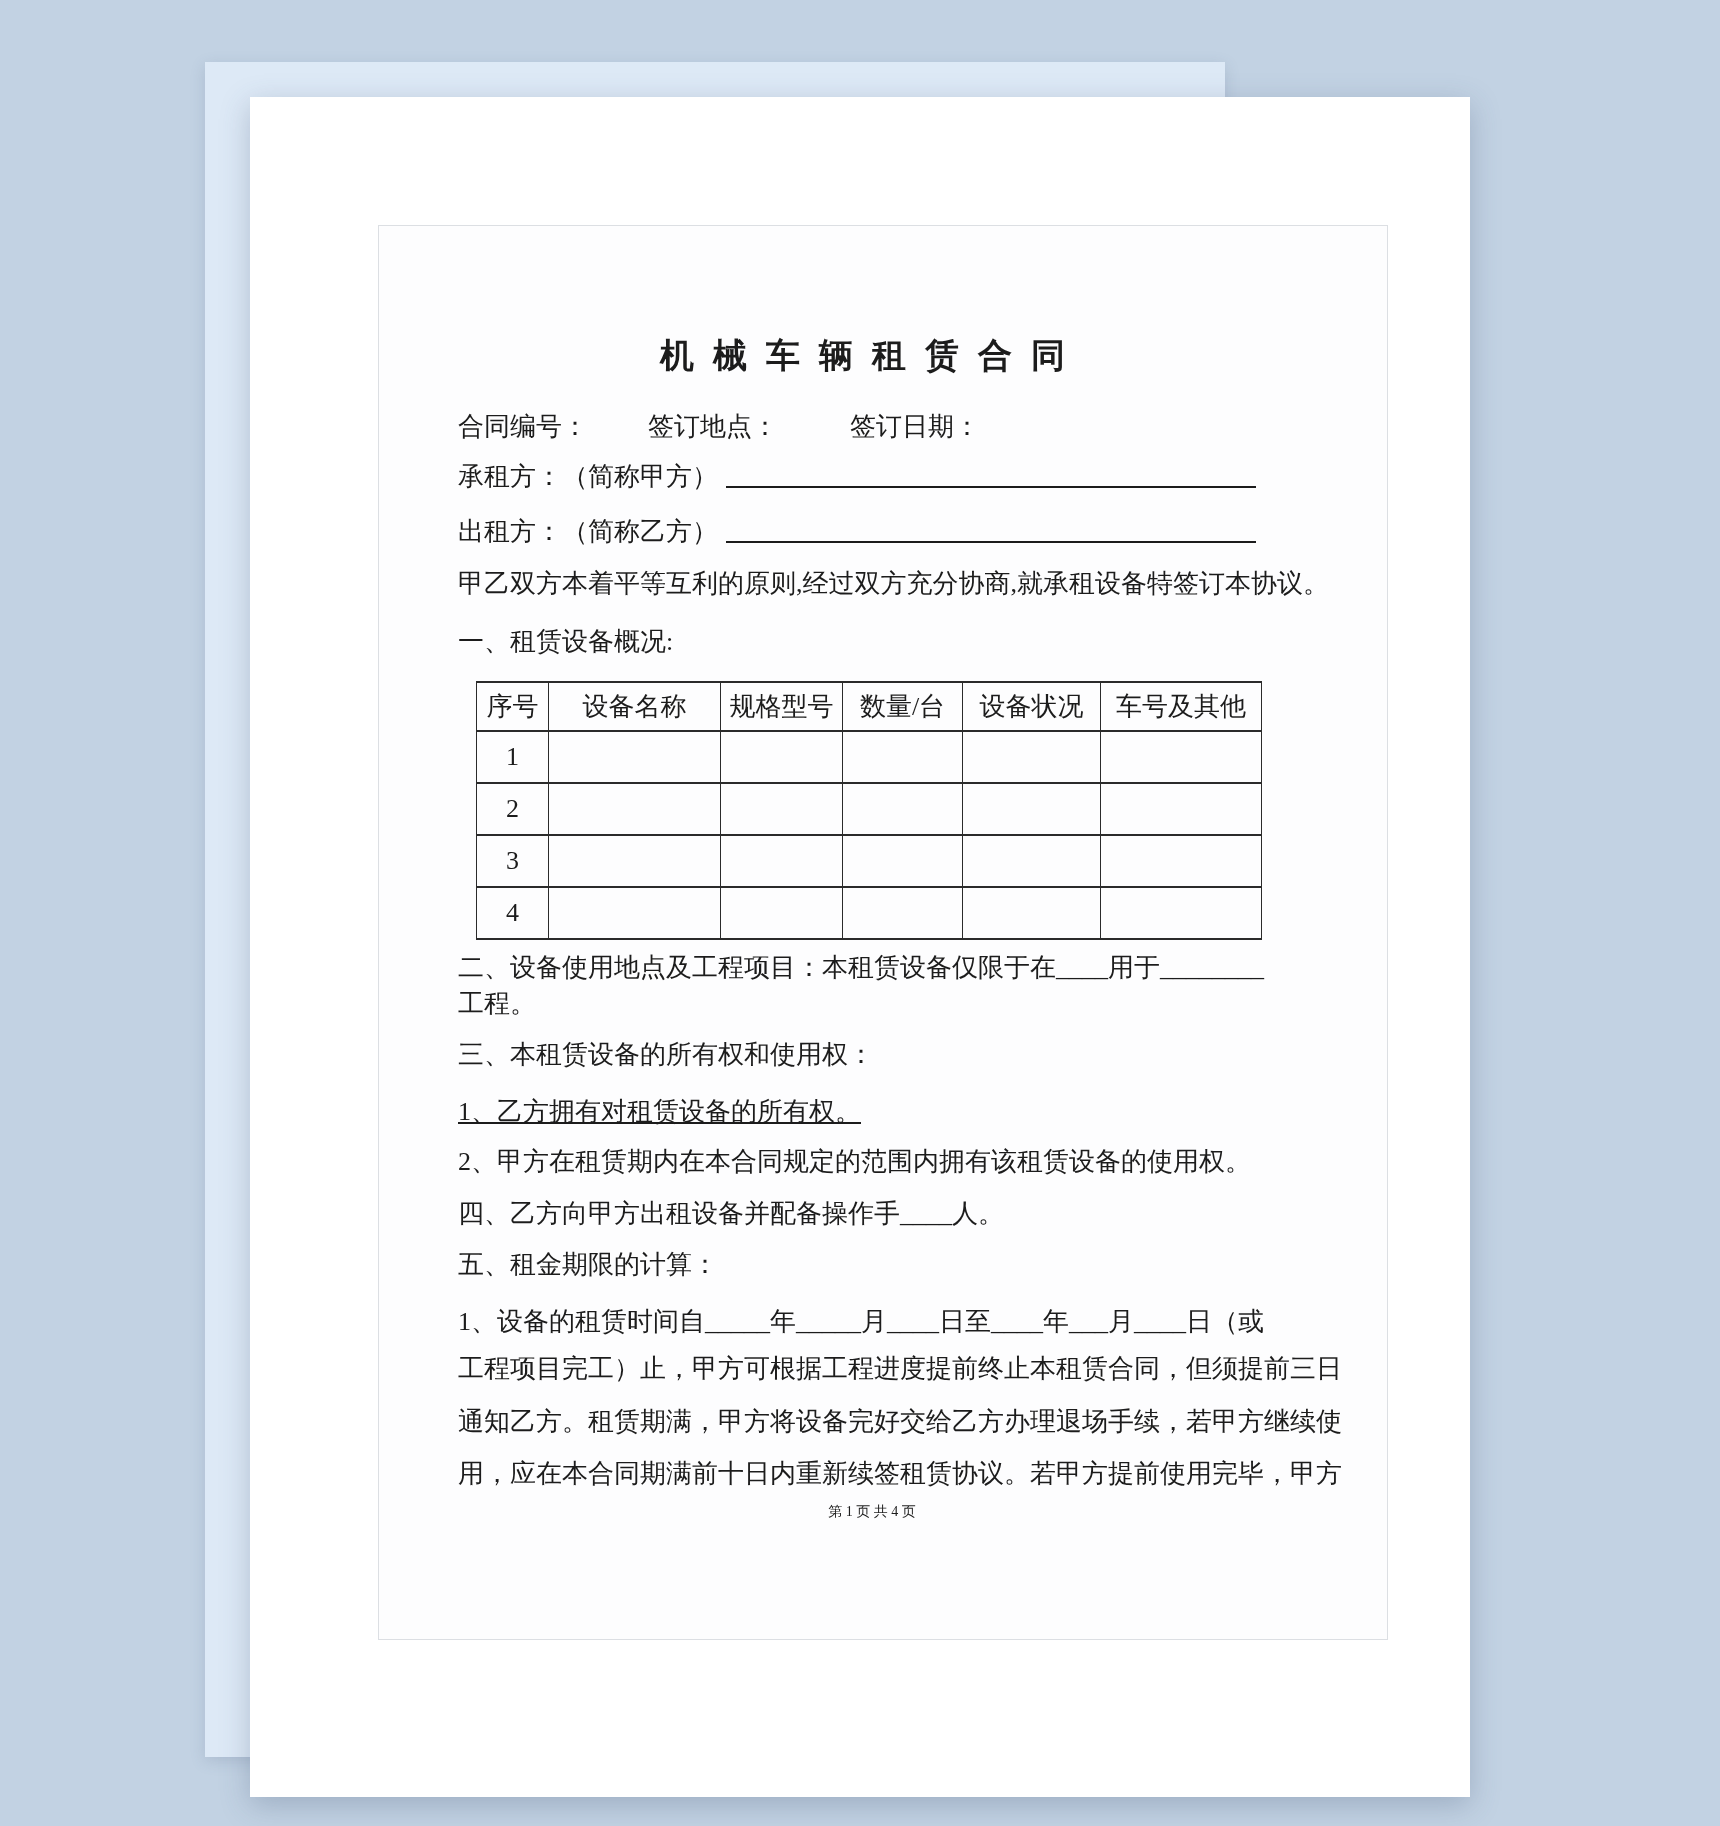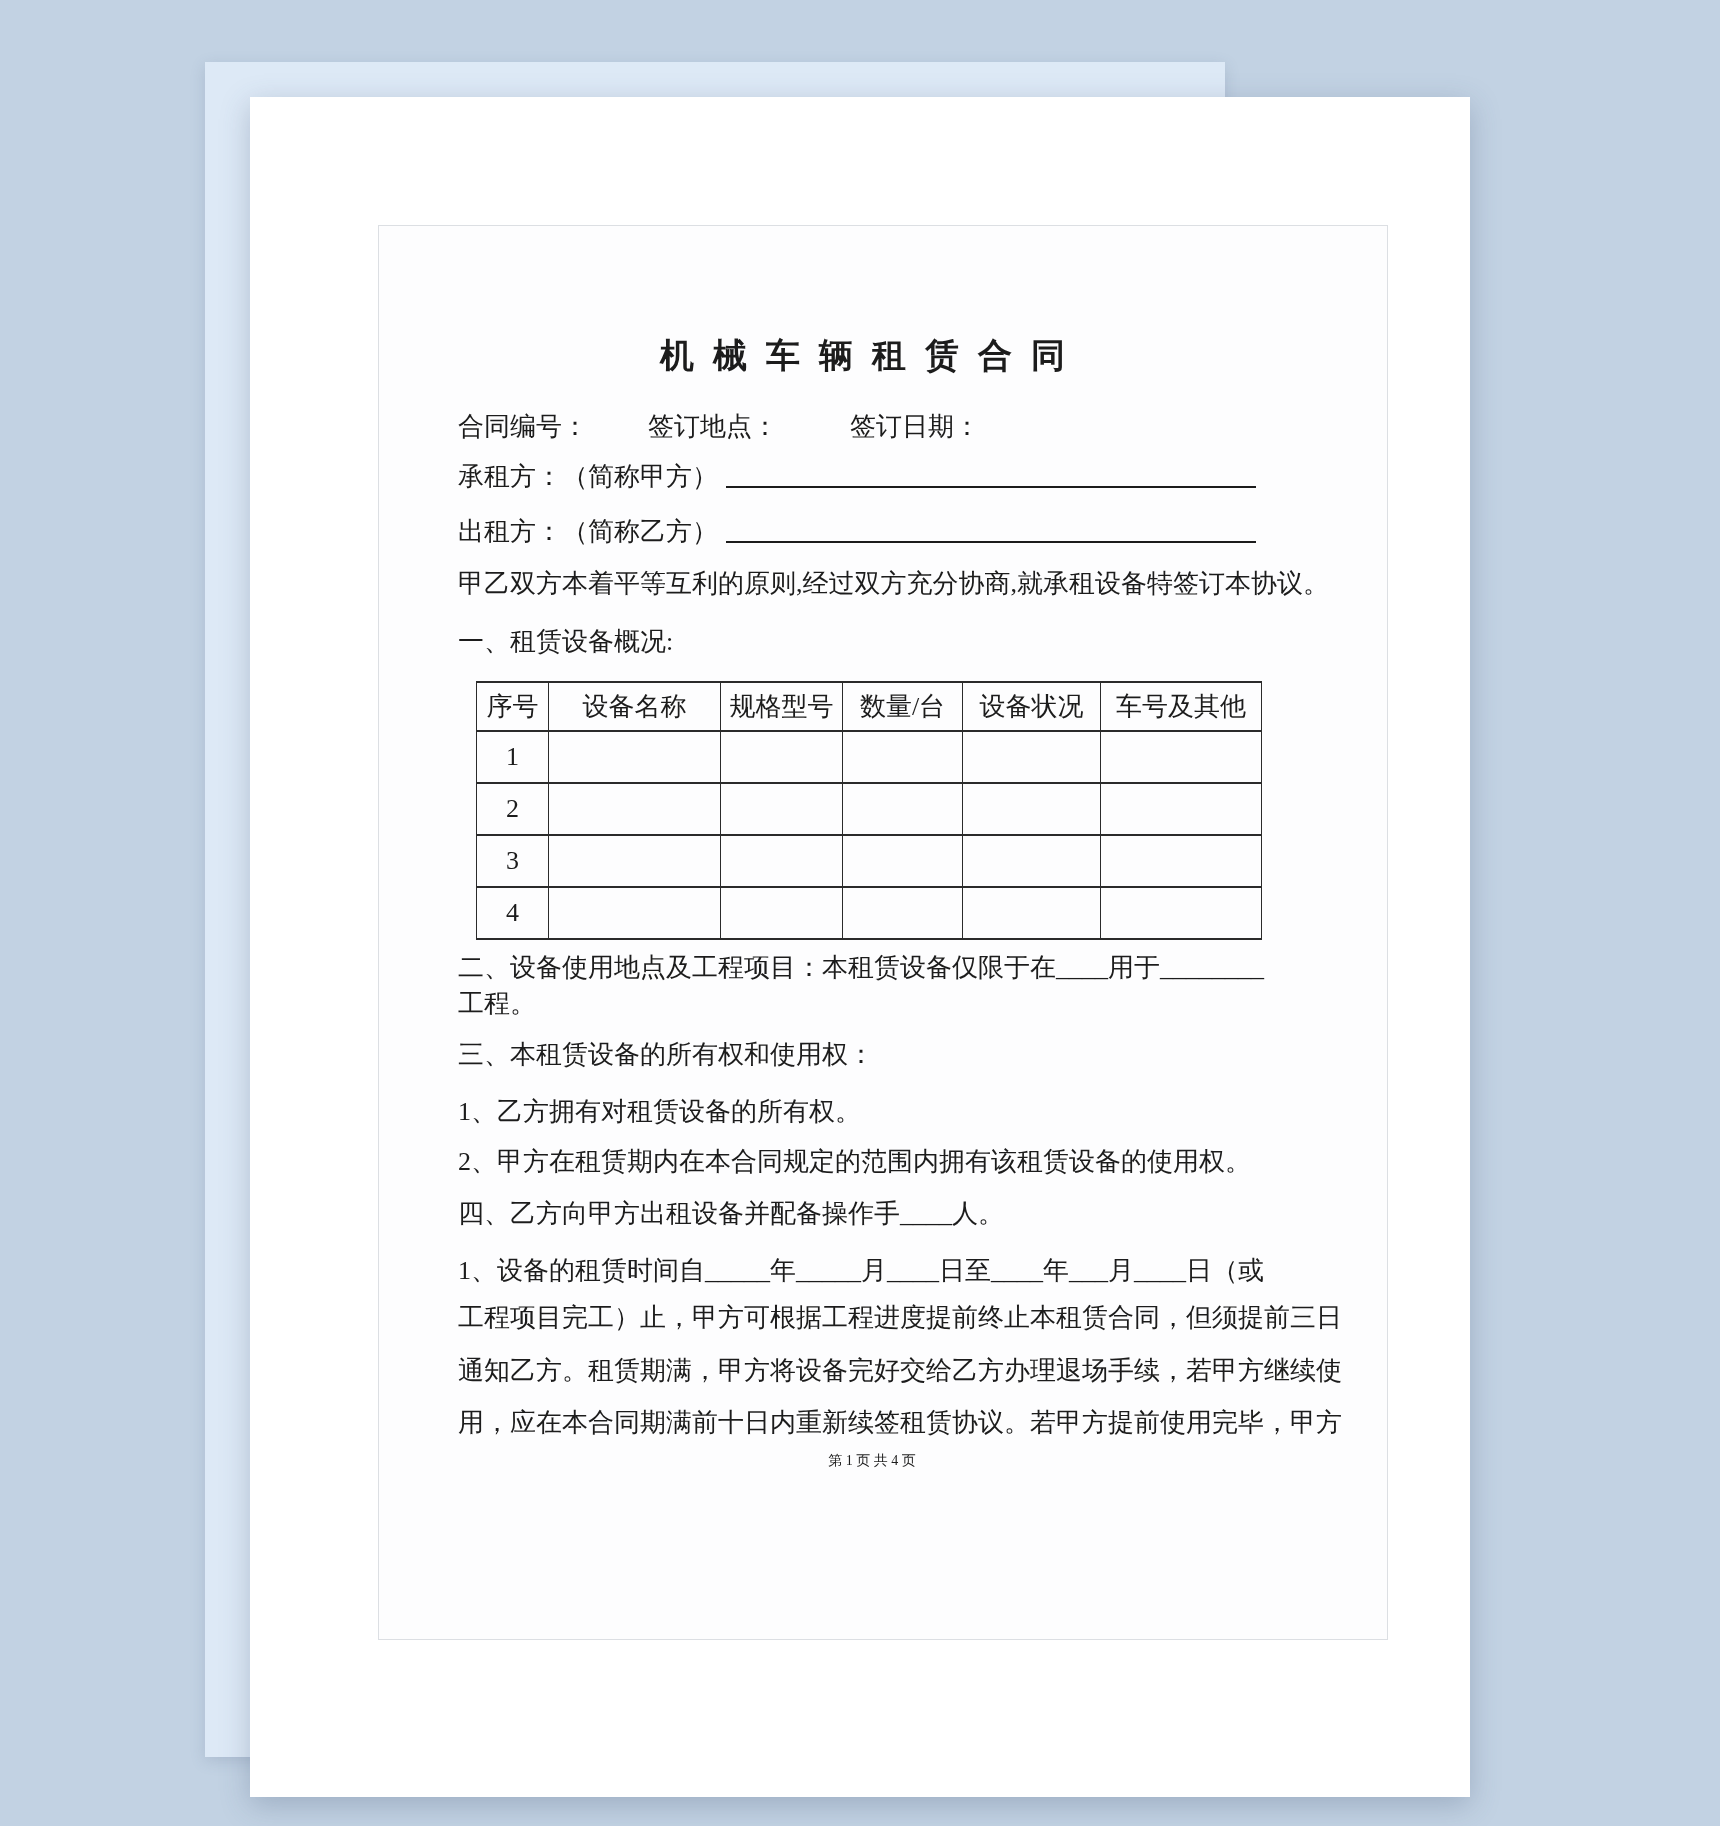--- a/index.html
+++ b/index.html
@@ -66,21 +66,21 @@
     border-top-width:2px;border-bottom-width:2px;
     font-size:26px;font-weight:normal;
     text-align:center;vertical-align:middle;
     padding:0;
   }
   th{height:47px;}
   td{height:50px;}
   .h2{margin-top:10px;}
   .h2b{}
   .h3{margin-top:15px;}
-  .c31{margin-top:21px;}
+  .c31{margin-top:21px;text-decoration:underline;}
   .c32{margin-top:14px;}
   .h4{margin-top:16px;}
   .h5{margin-top:15px;}
   .c5a{margin-top:21px;}
   .c5b{margin-top:11px;}
   .c5c{margin-top:17px;}
   .c5d{margin-top:16px;}
   .page-footer{
     margin-top:8px;
     width:828px;
@@ -179,20 +179,21 @@
 
       <div class="ln h2">二、设备使用地点及工程项目：本租赁设备仅限于在____用于________</div>
       <div class="ln h2b">工程。</div>
 
       <div class="ln h3">三、本租赁设备的所有权和使用权：</div>
       <div class="ln c31">1、乙方拥有对租赁设备的所有权。</div>
       <div class="ln c32">2、甲方在租赁期内在本合同规定的范围内拥有该租赁设备的使用权。</div>
 
       <div class="ln h4">四、乙方向甲方出租设备并配备操作手____人。</div>
 
+      <div class="ln h5">五、租金期限的计算：</div>
       <div class="ln c5a">1、设备的租赁时间自_____年_____月____日至____年___月____日（或</div>
       <div class="ln c5b">工程项目完工）止，甲方可根据工程进度提前终止本租赁合同，但须提前三日</div>
       <div class="ln c5c">通知乙方。租赁期满，甲方将设备完好交给乙方办理退场手续，若甲方继续使</div>
       <div class="ln c5d">用，应在本合同期满前十日内重新续签租赁协议。若甲方提前使用完毕，甲方</div>
 
       <div class="page-footer">第 1 页 共 4 页</div>
 
     </div>
   </div>
 </div>

